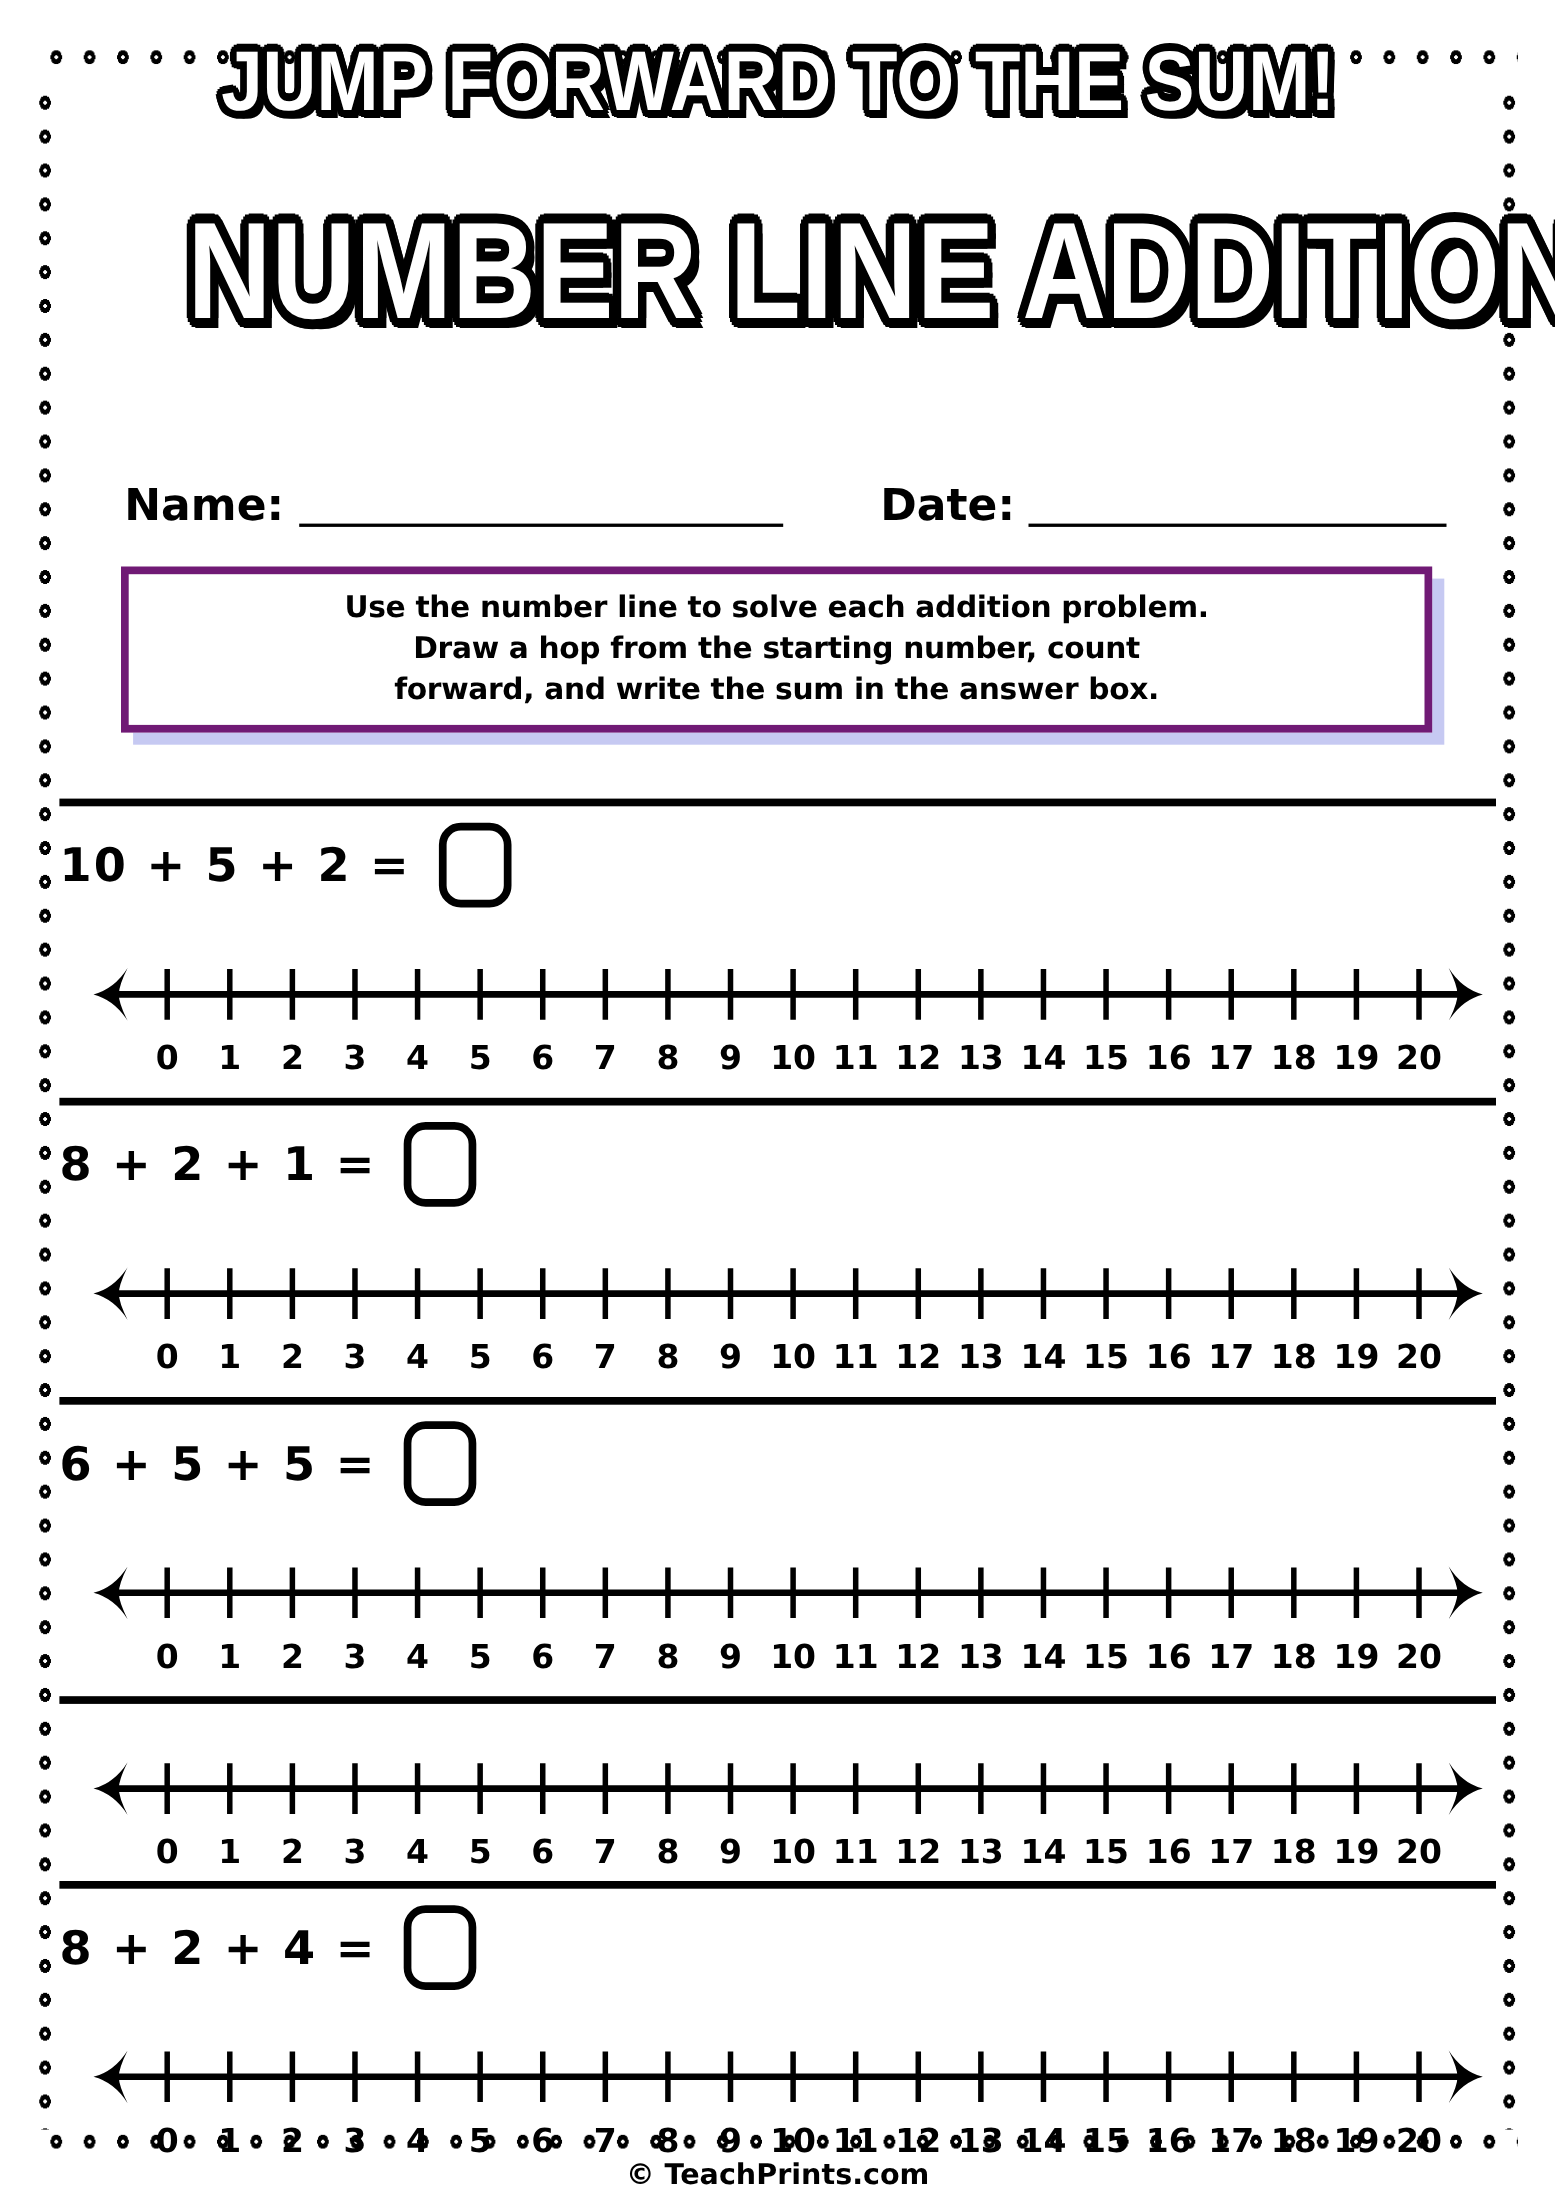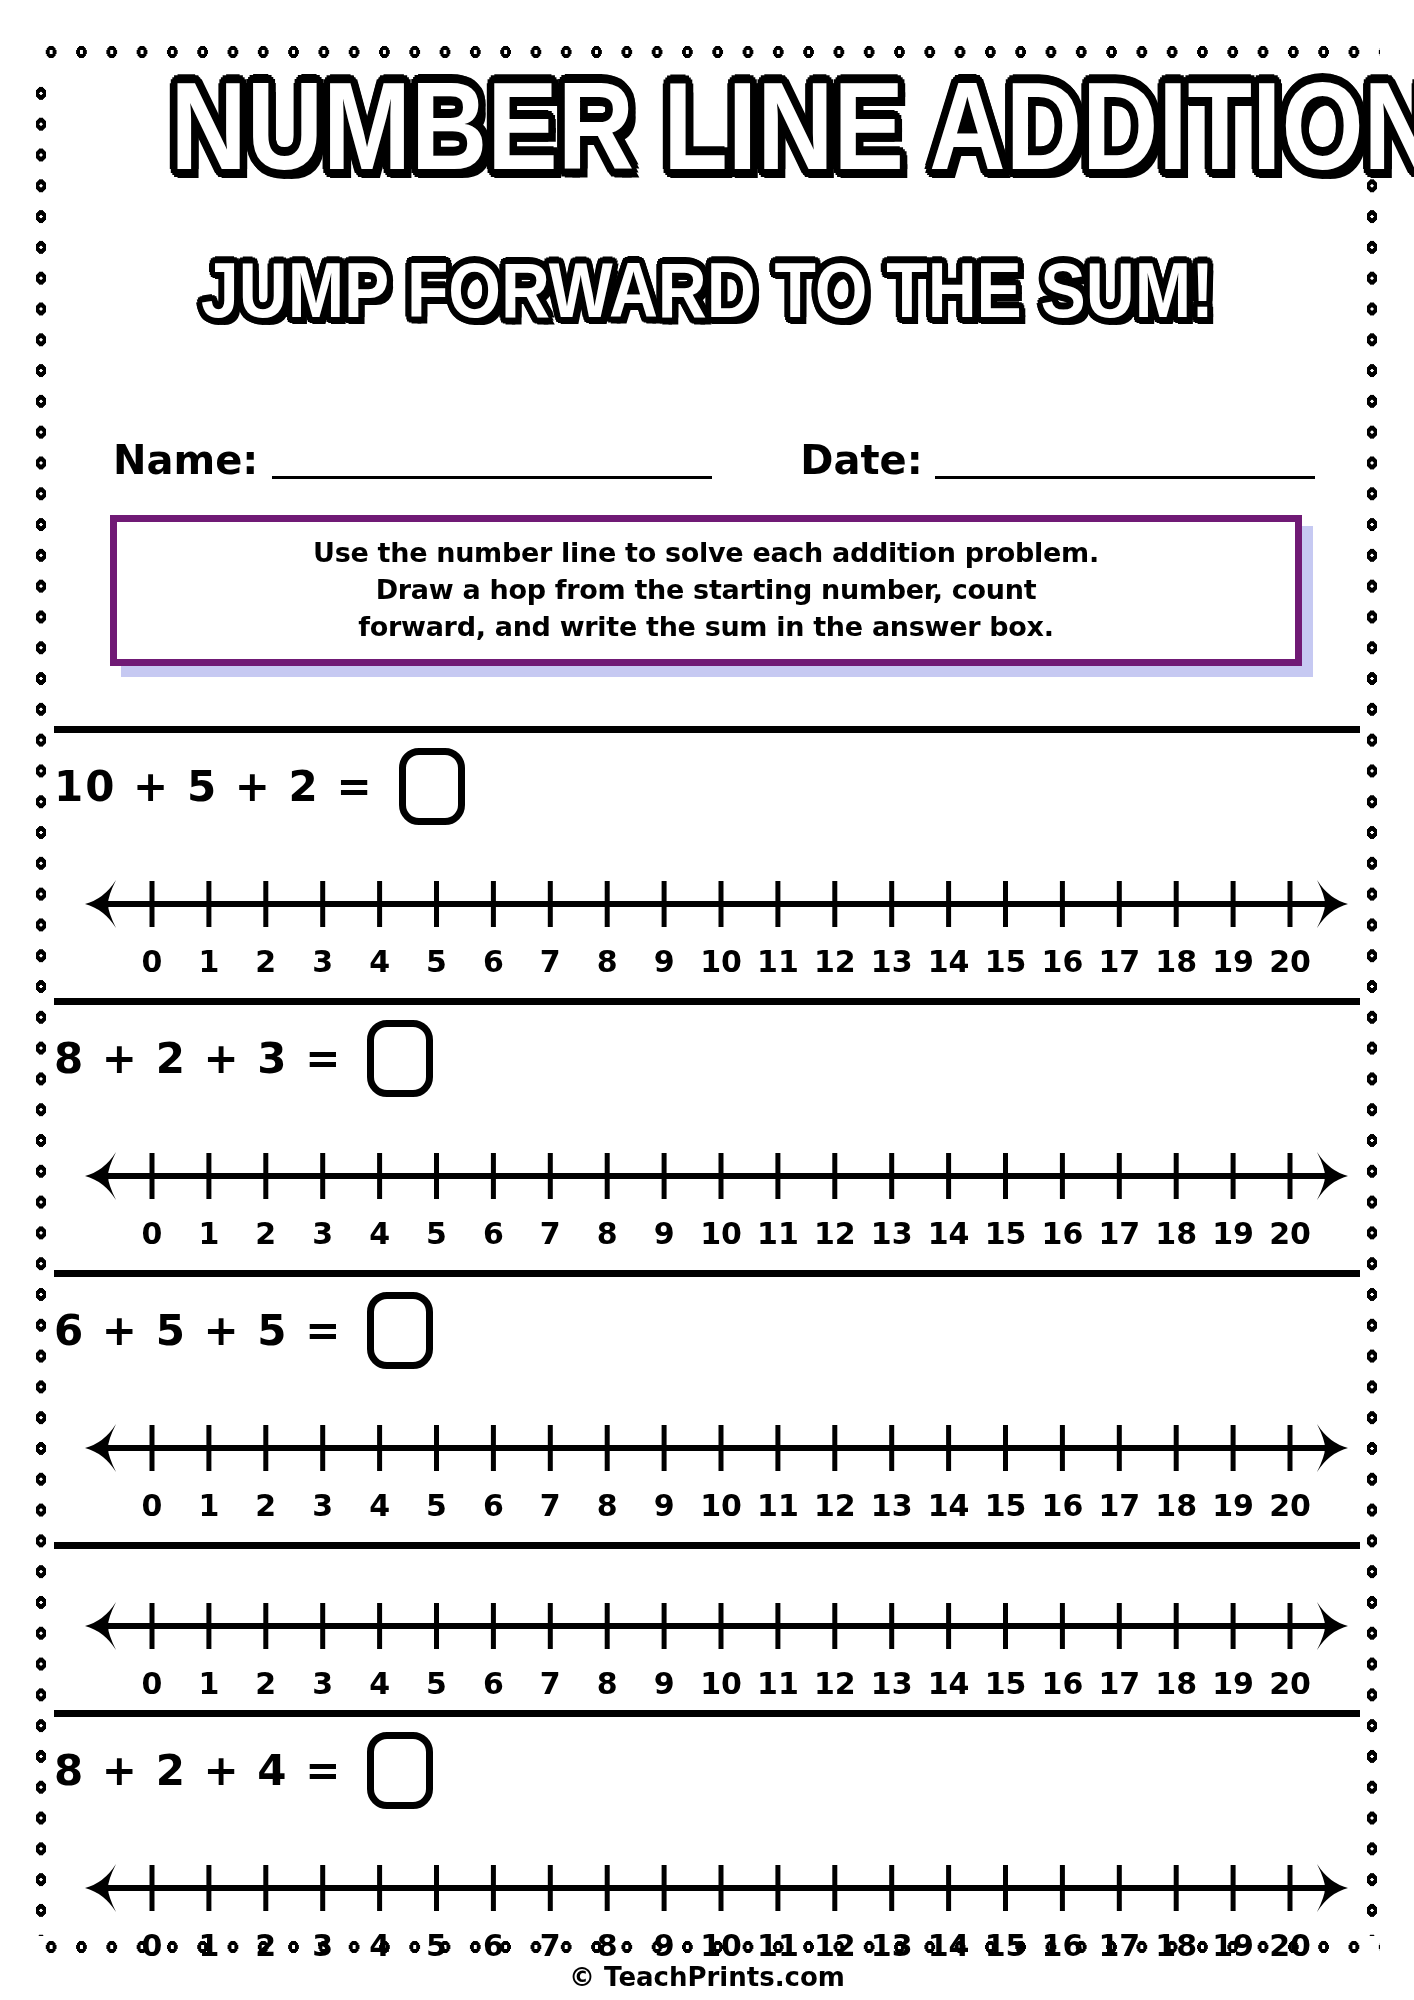--- a/index.html
+++ b/index.html
@@ -125,24 +125,24 @@
 
 <div class="page">
 
   <div class="dots-h dots-top"></div>
   <div class="dots-h dots-bottom"></div>
   <div class="dots-v dots-left"></div>
   <div class="dots-v dots-right"></div>
 
   <div class="content">
     <div class="title-wrap">
-      <h1 class="bubble title">NUMBER LINE ADDITION</h1>
+      <h2 class="bubble subtitle">JUMP FORWARD TO THE SUM!</h2>
     </div>
     <div class="title-wrap">
-      <h2 class="bubble subtitle">JUMP FORWARD TO THE SUM!</h2>
+      <h1 class="bubble title">NUMBER LINE ADDITION</h1>
     </div>
 
     <div class="name-row">
       <span class="field-label">Name:</span>
       <span class="write-line name-line"></span>
       <span class="name-date-gap"></span>
       <span class="field-label">Date:</span>
       <span class="write-line date-line"></span>
     </div>
 
@@ -203,21 +203,21 @@
             <line x1="1179.1" y1="23" x2="1179.1" y2="69" stroke="#000" stroke-width="5"></line>
             <text x="1179.1" y="114" text-anchor="middle" font-size="30" font-weight="bold" font-family="&quot;DejaVu Sans&quot;, sans-serif" fill="#000">19</text>
             <line x1="1236" y1="23" x2="1236" y2="69" stroke="#000" stroke-width="5"></line>
             <text x="1236" y="114" text-anchor="middle" font-size="30" font-weight="bold" font-family="&quot;DejaVu Sans&quot;, sans-serif" fill="#000">20</text>
           </svg>
       </section>
 
       <section class="problem">
         <div class="sep"></div>
         <div class="equation-row">
-          <span class="equation">8 + 2 + 3 =</span>
+          <span class="equation">8 + 2 + 1 =</span>
           <span class="answer-box"></span>
         </div>
         <svg class="numberline" viewBox="0 0 1306 124">
             <line x1="46" y1="46" x2="1282" y2="46" stroke="#000" stroke-width="6"></line>
             <path d="M31,46 Q50,41 62,22 Q54,38 54,46 Q54,54 62,70 Q50,51 31,46 Z" fill="#000"></path>
             <path d="M1294,46 Q1275,41 1263,22 Q1271,38 1271,46 Q1271,54 1263,70 Q1275,51 1294,46 Z" fill="#000"></path>
             <line x1="98" y1="23" x2="98" y2="69" stroke="#000" stroke-width="5"></line>
             <text x="98" y="114" text-anchor="middle" font-size="30" font-weight="bold" font-family="&quot;DejaVu Sans&quot;, sans-serif" fill="#000">0</text>
             <line x1="154.9" y1="23" x2="154.9" y2="69" stroke="#000" stroke-width="5"></line>
             <text x="154.9" y="114" text-anchor="middle" font-size="30" font-weight="bold" font-family="&quot;DejaVu Sans&quot;, sans-serif" fill="#000">1</text>

